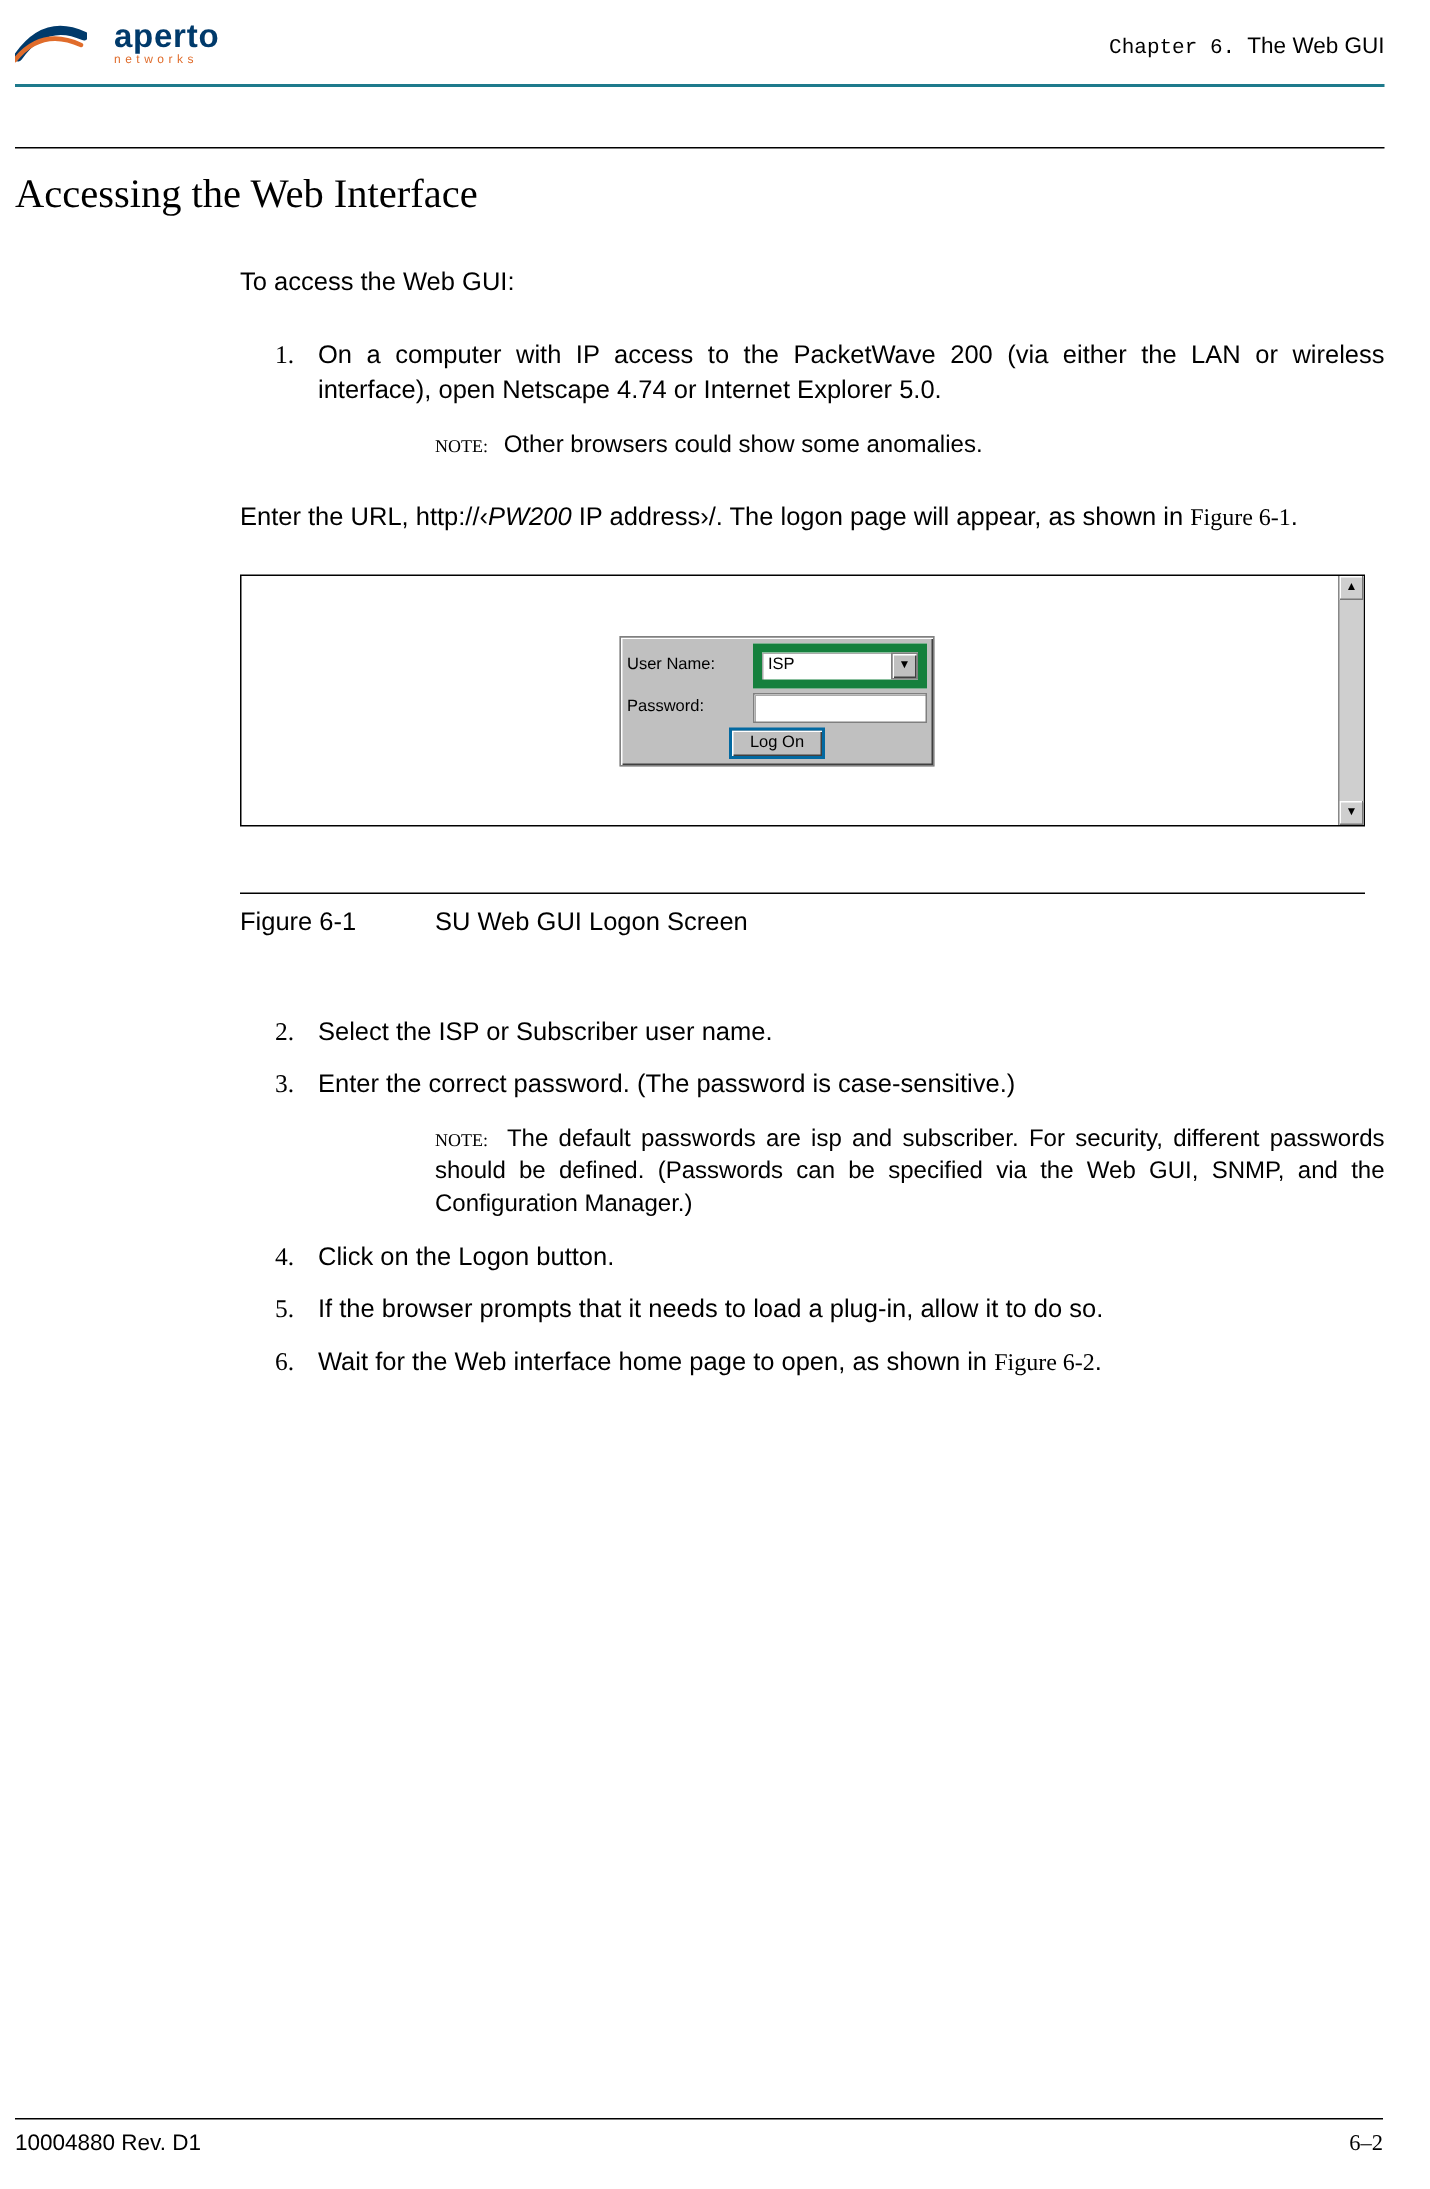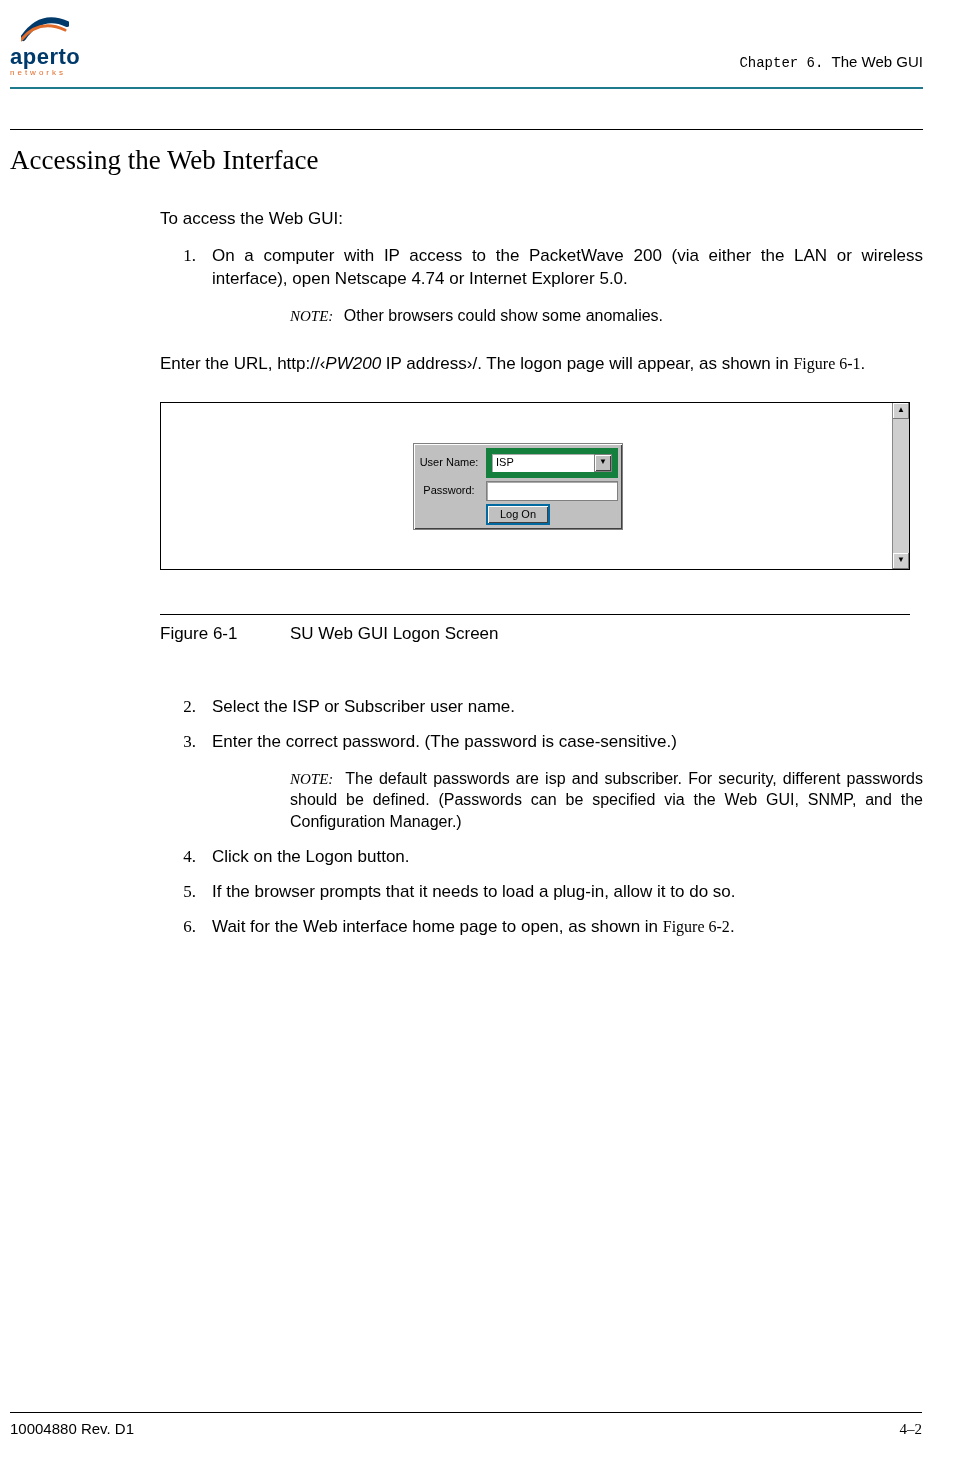--- a/index.html
+++ b/index.html
@@ -22,23 +22,22 @@
   
   .header {
     display: flex;
     justify-content: space-between;
     align-items: flex-end;
     padding-bottom: 6px;
   }
   .logo {
     display: flex;
     align-items: center;
-    gap: 0;
+    gap: 18px;
     user-select: none;
-    flex-direction: column;
   }
   .logo-swoosh {
     width: 48px;
     height: 36px;
     position: relative;
   }
   .logo-swoosh svg { width: 100%; height: 100%; }
   .logo-text {
     display: flex;
     flex-direction: column;
@@ -77,21 +76,21 @@
     margin: 0;
   }
   .section-title {
     font-size: 27px;
     font-weight: 400;
     margin: 12px 0 30px 0;
     font-family: Liberation Serif, serif;
   }
 
   .content-block { margin-left: 150px; }
-  .intro { margin-bottom: 14px; }
+  .intro { margin-bottom: 26px; }
 
   ol.steps {
     list-style: none;
     padding: 0;
     margin: 0;
   }
   ol.steps > li {
     display: flex;
     margin-bottom: 12px;
   }
@@ -104,23 +103,22 @@
   }
   ol.steps > li .txt { flex: 1; text-align: justify;}
 
   .note {
     margin: 14px 0 14px 130px;
     font-size: 16px;
     text-align: justify;
   }
   .note-label {
     font-family: Georgia, "Times New Roman", serif;
-    font-size: 15px;
+    font-size: 12px;
     margin-right: 6px;
-    font-style: italic;
   }
 
   .enter-url {
     margin-top: 26px;
     margin-bottom: 22px;
     font-size: 17px;
     text-align: justify;
   }
   .enter-url .italic { font-style: italic; }
   .serif-ref { font-family: Georgia, "Times New Roman", serif; font-size: 16px; }
@@ -167,22 +165,22 @@
     font-size: 11px;
     color: #000;
   }
   .login-row {
     display: flex;
     align-items: center;
     margin-bottom: 3px;
   }
   .login-row .lbl {
     width: 62px;
-    text-align: center;
-    padding-right: 6px;
+    text-align: left;
+    padding-right: 22px;
     white-space: nowrap;
   }
   .login-select {
     flex: 1;
     display: flex;
     align-items: center;
     background: #fff;
     border: 6px solid #15803d;
     box-shadow: inset 1px 1px 0 #aaa;
     height: 18px;
@@ -356,17 +354,17 @@
           <span>Wait for the Web interface home page to open, as shown in </span><span class="serif-ref">Figure 6-2</span><span>.</span>
         </span>
       </li>
     </ol>
   </div>
 
   <div class="footer">
     <hr class="fhr">
     <div class="footer-row">
       <span>10004880 Rev. D1</span>
-      <span class="pagenum">4–2</span>
+      <span class="pagenum">6–2</span>
     </div>
   </div>
 
 </div>
 
 </body></html>

